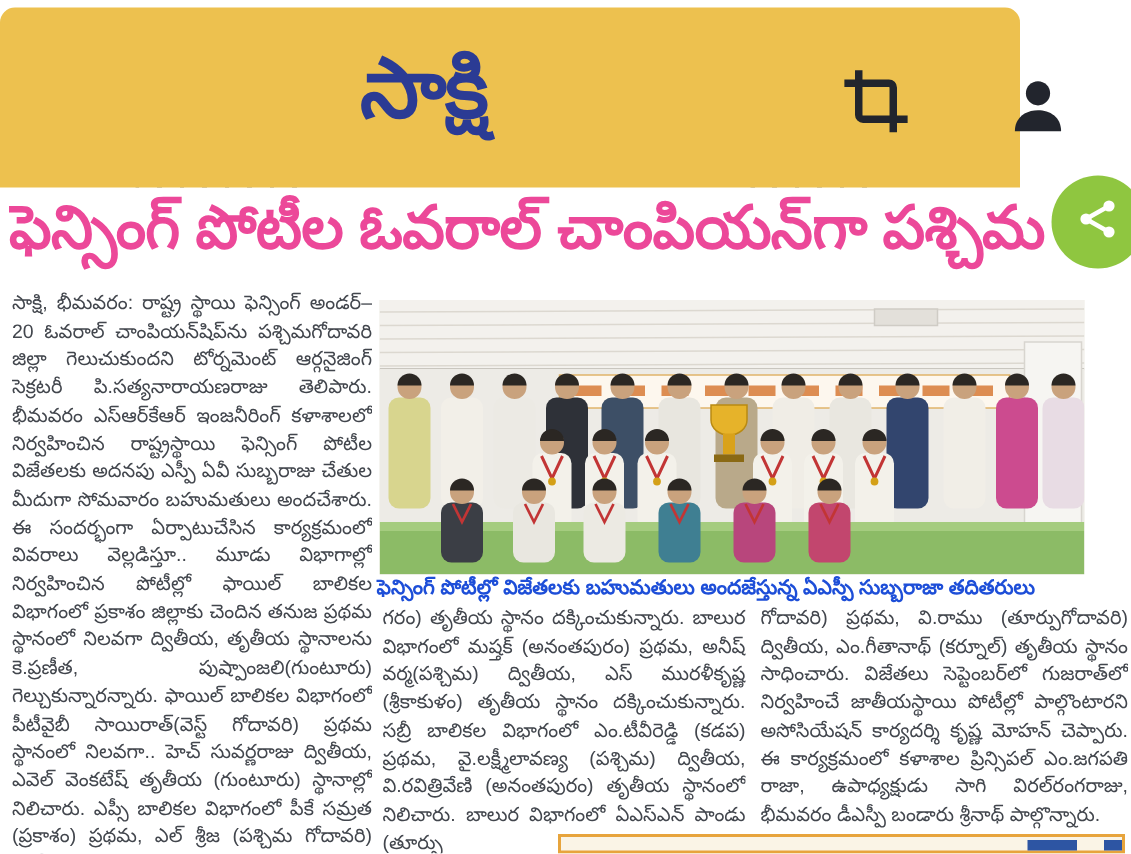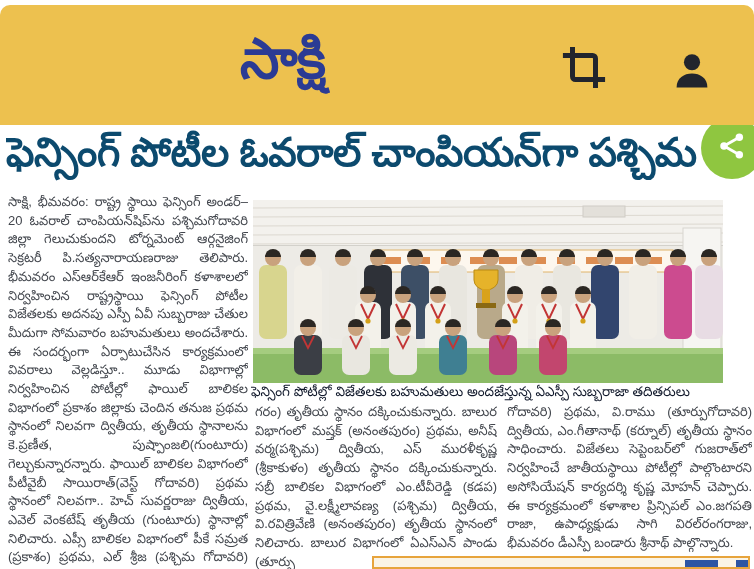--- a/index.html
+++ b/index.html
@@ -1,50 +1,50 @@
 <!DOCTYPE html>
 <html><head>
 <meta charset="utf-8">
 <style>
   html,body{margin:0;padding:0;}
   body{width:754px;height:569px;position:relative;overflow:hidden;background:#ffffff;
        font-family:"Liberation Sans", sans-serif;}
   .stage{position:absolute;inset:0;background:#ffffff;}
 
   
-  .appbar{position:absolute;left:0;top:5px;width:754px;height:120px;background:#EDC14F;
+  .appbar{position:absolute;left:0;top:5px;width:680px;height:120px;background:#EDC14F;
           border-radius:10px 10px 0 0;z-index:5;}
   .logo{position:absolute;left:240px;top:18px;font-size:56px;font-weight:bold;
         color:#2B3B94;line-height:1.3;letter-spacing:-1px;}
   .iconbtn{position:absolute;width:48px;height:48px;display:flex;align-items:center;
            justify-content:center;cursor:pointer;}
   .crop-btn{left:560px;top:40px;}
   .profile-btn{left:668px;top:44px;}
 
   
   .share-btn{position:absolute;left:701px;top:117px;width:62px;height:62px;border-radius:50%;
              background:#8FC640;z-index:4;display:flex;align-items:center;justify-content:center;}
 
   
   .frag{position:absolute;height:6px;opacity:.55;border-radius:1px;
         background:repeating-linear-gradient(90deg,#3a3a3a 0 3px,transparent 3px 15px);}
   .frag-a{left:90px;top:119px;width:118px;}
   .frag-b{left:500px;top:119px;width:86px;}
 
   
   .headline{position:absolute;left:6px;top:130px;width:748px;height:60px;
-            font-size:40px;font-weight:600;color:#0c4a6e;white-space:nowrap;
+            font-size:40px;font-weight:600;color:#ec4899;white-space:nowrap;
             overflow:hidden;letter-spacing:-.5px;}
   .col{position:absolute;color:#42464d;font-size:13px;line-height:18.7px;
        text-align:justify;overflow:hidden;}
   .col1{left:8px;top:193px;width:240px;height:376px;}
   .col2{left:255px;top:403px;width:242px;height:166px;}
   .col3{left:507px;top:403px;width:245px;height:166px;}
   .caption{position:absolute;left:251px;top:384px;width:500px;height:18px;
-           font-size:13.5px;font-weight:normal;color:#0f172a;white-space:nowrap;overflow:hidden;}
+           font-size:13.5px;font-weight:bold;color:#1d4ed8;white-space:nowrap;overflow:hidden;}
   .photo{position:absolute;left:253px;top:200px;width:470px;height:183px;overflow:hidden;
          background:#edebe6;}
 
   
   .ad{position:absolute;left:372px;top:556px;width:378px;height:13px;overflow:hidden;
       border:2px solid #E7A43C;background:#FAF4E6;box-sizing:border-box;}
   .ad .blk1{position:absolute;left:311px;top:2px;width:33px;height:10px;background:#2D55A3;}
   .ad .blk2{position:absolute;left:362px;top:2px;width:20px;height:10px;background:#2D55A3;}
 </style>
 </head>

